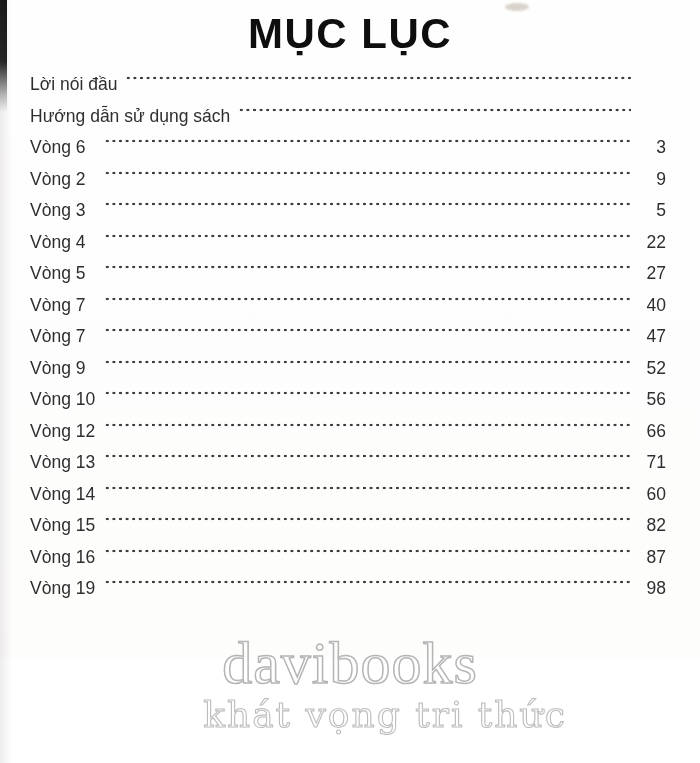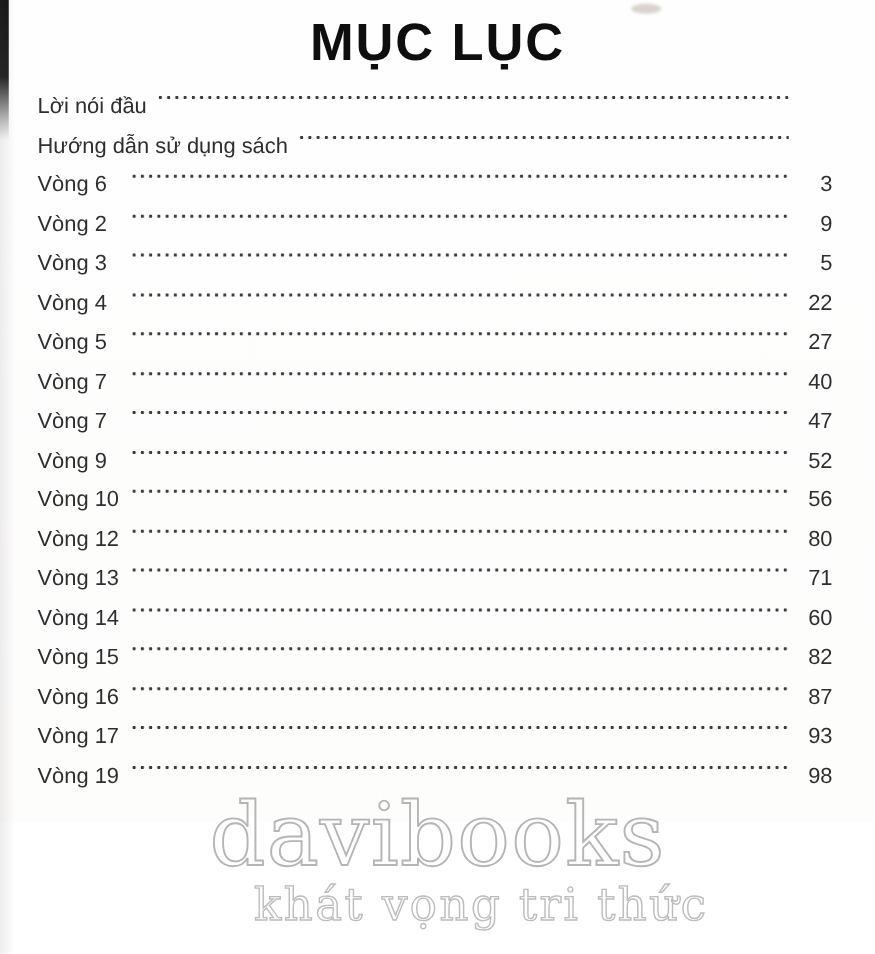--- a/index.html
+++ b/index.html
@@ -88,23 +88,24 @@
   .watermark {
     position: absolute;
     left: 0; top: 633px;
     width: 700px;
     text-align: center;
     pointer-events: none;
     font-family: "DejaVu Serif", serif;
     color: rgba(0,0,0,0);
   }
   .watermark .wm-line1 {
-    font-size: 70px;
+    font-size: 60px;
     line-height: 1;
     letter-spacing: 1px;
+    font-family: Liberation Serif, serif;
     -webkit-text-stroke: 1.5px #b5b5b5;
   }
   .watermark .wm-line2 {
     font-size: 36px;
     line-height: 1;
     letter-spacing: 2px;
     margin-top: 4px;
     transform: translateX(35px);
     -webkit-text-stroke: 1.1px #bcbcbc;
   }
@@ -186,21 +187,21 @@
   <div class="row vong">
     <span class="label">Vòng 10</span>
     <span class="leader"></span>
     <span class="page-num">56</span>
   </div>
 
 
   <div class="row vong">
     <span class="label">Vòng 12</span>
     <span class="leader"></span>
-    <span class="page-num">80</span>
+    <span class="page-num">66</span>
   </div>
 
   <div class="row vong">
     <span class="label">Vòng 13</span>
     <span class="leader"></span>
     <span class="page-num">71</span>
   </div>
 
   <div class="row vong">
     <span class="label">Vòng 14</span>
@@ -213,25 +214,20 @@
     <span class="leader"></span>
     <span class="page-num">82</span>
   </div>
 
   <div class="row vong">
     <span class="label">Vòng 16</span>
     <span class="leader"></span>
     <span class="page-num">87</span>
   </div>
 
-  <div class="row vong">
-    <span class="label">Vòng 17</span>
-    <span class="leader"></span>
-    <span class="page-num">93</span>
-  </div>
 
   <div class="row vong">
     <span class="label">Vòng 19</span>
     <span class="leader"></span>
     <span class="page-num">98</span>
   </div>
 </div>
 
   <div class="watermark">
     <div class="wm-line1">davibooks</div>

